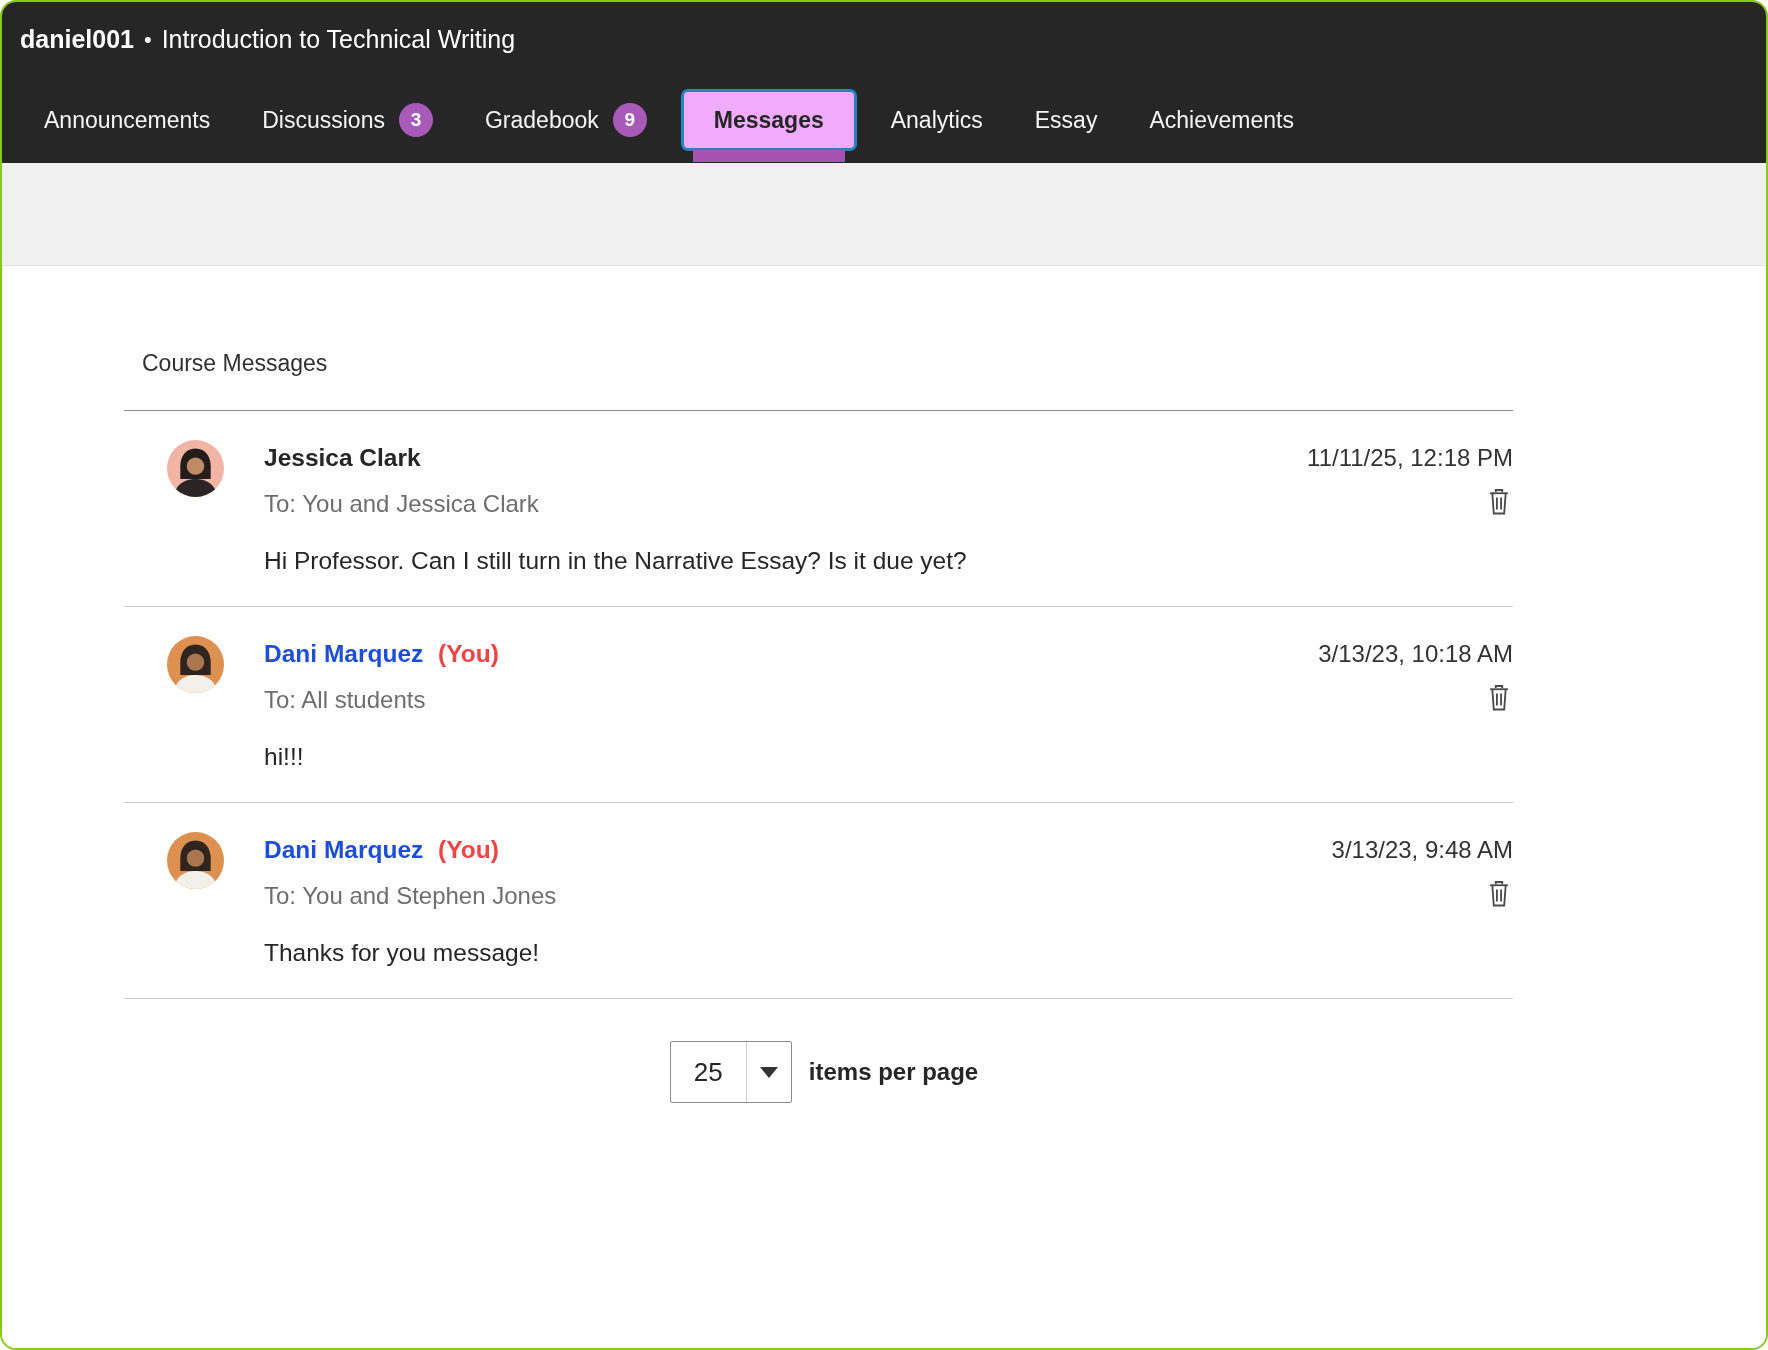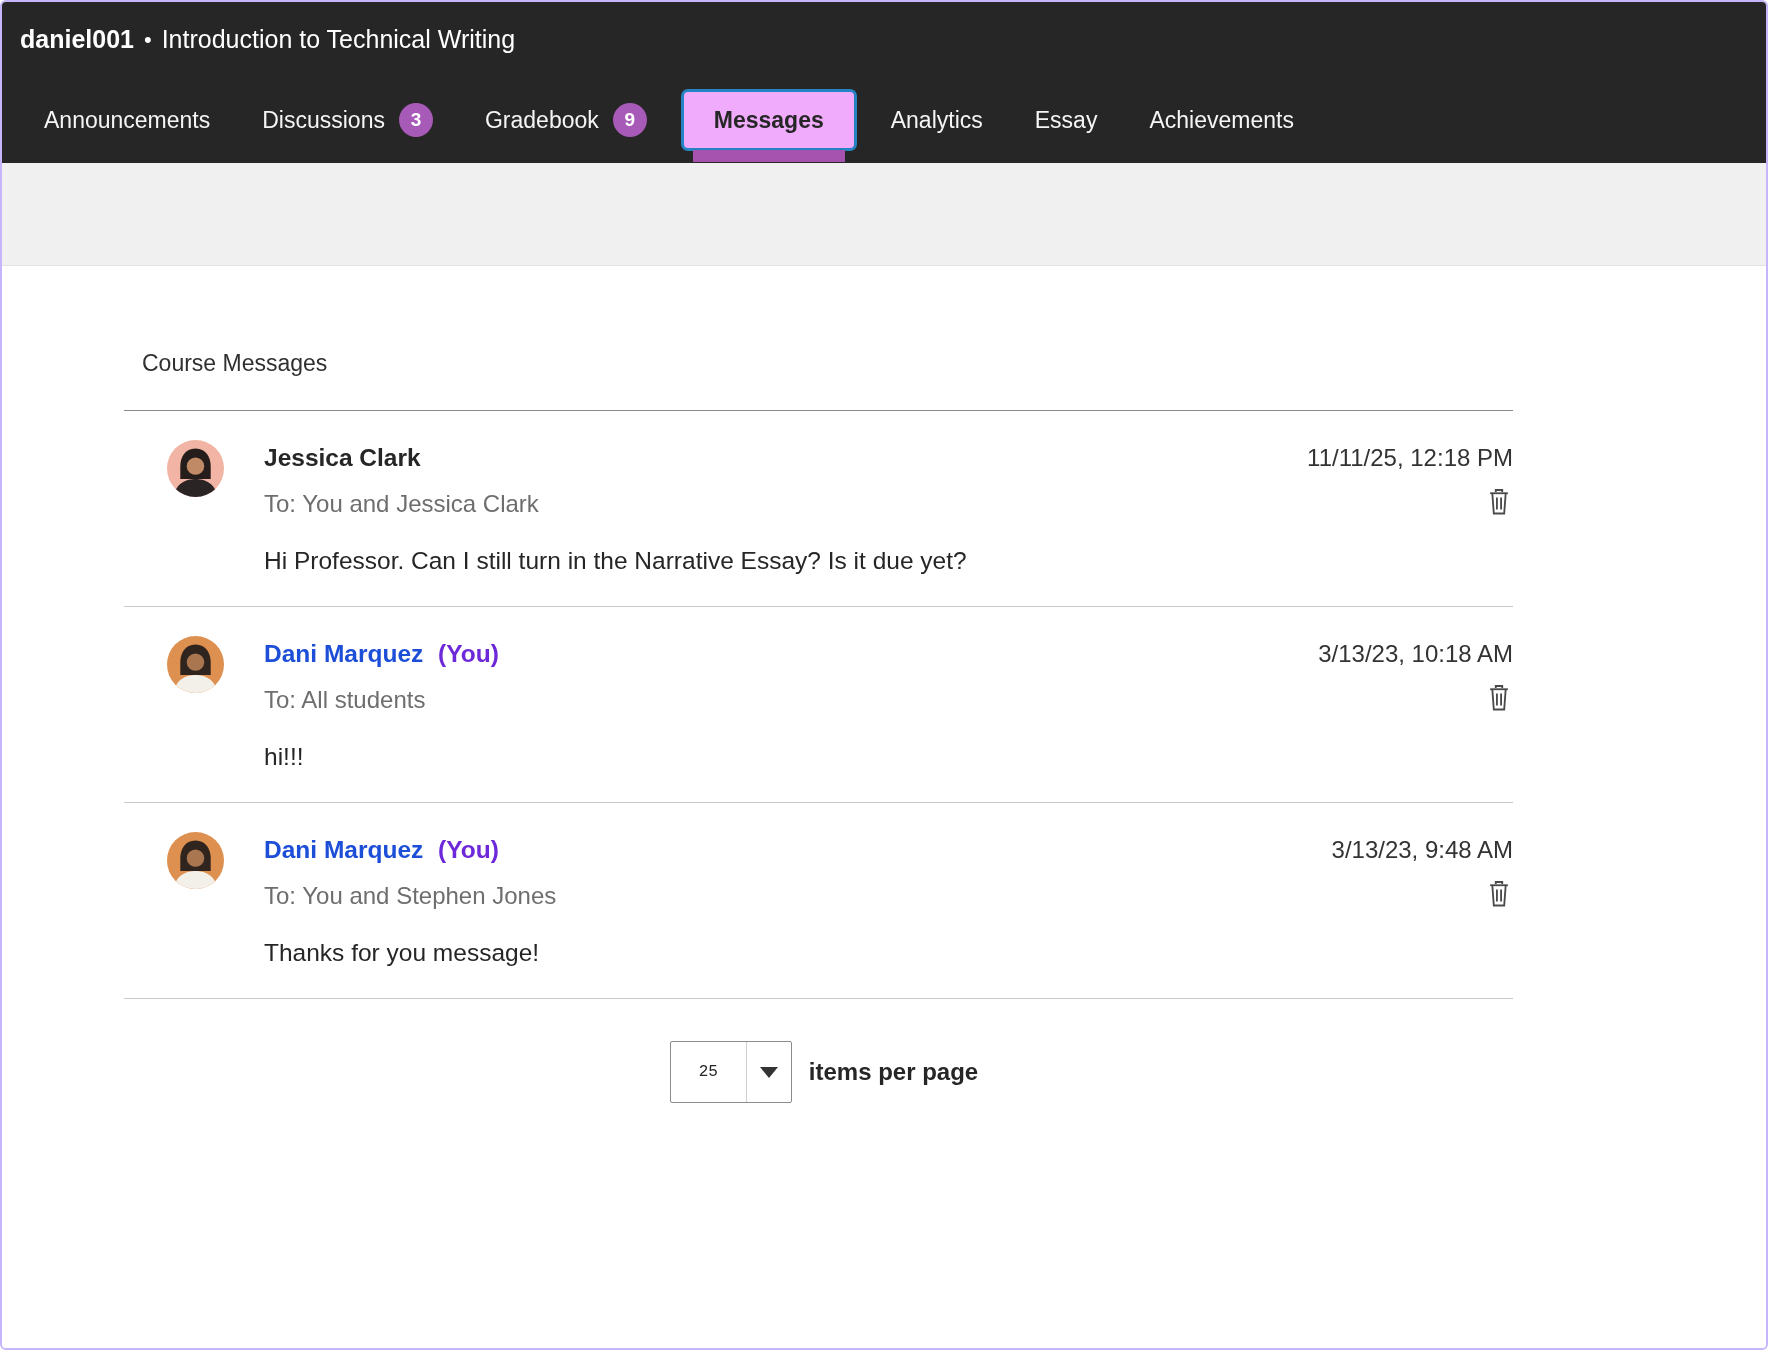--- a/index.html
+++ b/index.html
@@ -4,22 +4,22 @@
 <style>
   * { box-sizing: border-box; margin: 0; padding: 0; }
   html, body { width: 1768px; height: 1350px; }
   body {
     font-family: "Liberation Sans", "DejaVu Sans", sans-serif;
     background: #ffffff;
     color: #262626;
   }
   .frame {
     width: 1768px; height: 1350px;
-    border: 2px solid #c4b5fd;
-    border-radius: 6px;
+    border: 2px solid #84cc16;
+    border-radius: 16px;
     overflow: hidden;
     background: #ffffff;
     display: flex;
     flex-direction: column;
   }
 
   
   .topbar {
     height: 75px;
     background: var(--header-bg, #262626);
@@ -134,21 +134,21 @@
 
   .row-line1 {
     display: flex;
     justify-content: space-between;
     align-items: baseline;
     font-size: 24.5px;
     line-height: 34px;
   }
   .sender-name { font-weight: 700; color: #262626; }
   .sender-name.you { font-weight: 600; color: #1d4ed8; }
-  .sender-you { font-weight: 700; color: #6d28d9; margin-left: 8px; }
+  .sender-you { font-weight: 700; color: #ef4444; margin-left: 8px; }
   .timestamp { font-size: 24px; color: #333333; }
 
   .row-line2 {
     display: flex;
     justify-content: space-between;
     align-items: flex-start;
     margin-top: 12px;
     font-size: 24px;
     line-height: 34px;
   }
@@ -186,23 +186,22 @@
     display: flex;
     align-items: stretch;
     background: #ffffff;
     cursor: pointer;
   }
   .select .value {
     flex: 1;
     display: flex;
     align-items: center;
     justify-content: center;
-    font-size: 16px;
+    font-size: 26px;
     color: #262626;
-    font-family: Liberation Mono, monospace;
   }
   .select .sep { width: 1px; background: #cfcfcf; }
   .select .caret-cell {
     width: 44px;
     display: flex;
     align-items: center;
     justify-content: center;
   }
   .caret {
     width: 0; height: 0;

